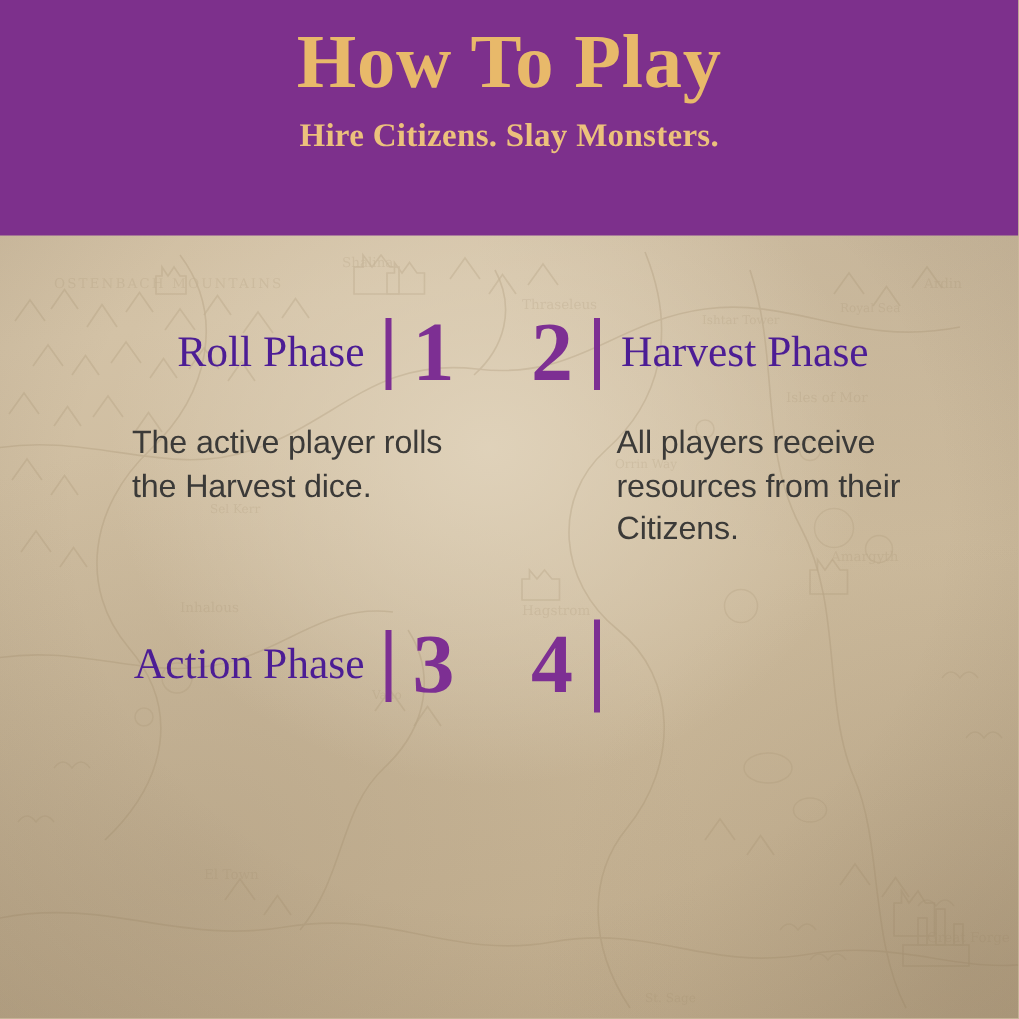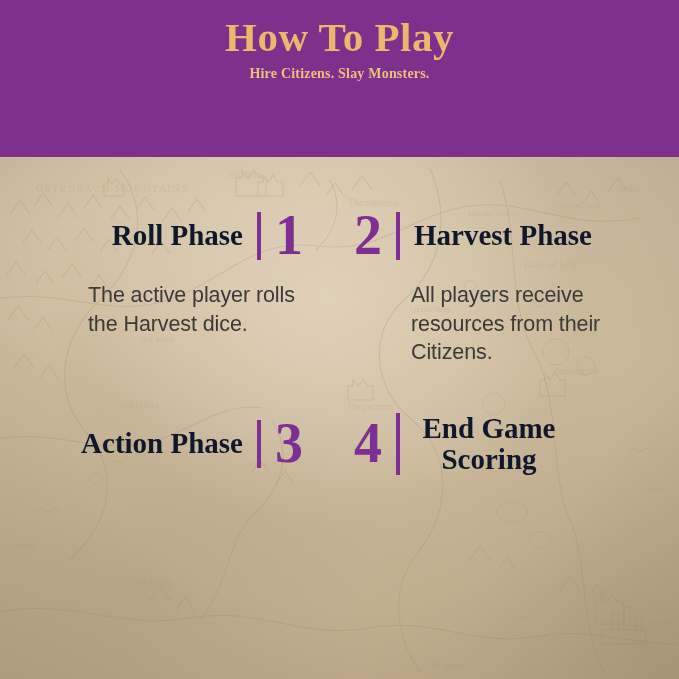--- a/index.html
+++ b/index.html
@@ -63,32 +63,32 @@
     width: 679px;
     height: 157px;
     background: #7d308c;
     text-align: center;
     box-sizing: border-box;
     z-index: 5;
   }
   .header-title {
     font-family: "Liberation Serif", "DejaVu Serif", serif;
     font-weight: 700;
-    font-size: 41px;
+    font-size: 51px;
     line-height: 1;
     color: #e8b96a;
     letter-spacing: 0.5px;
     padding-top: 17px;
     margin: 0;
     white-space: nowrap;
   }
   .header-sub {
     font-family: "Liberation Serif", "DejaVu Serif", serif;
     font-weight: 700;
-    font-size: 14px;
+    font-size: 22px;
     line-height: 1.33;
     color: #ecc17c;
     margin: 7px 0 0 0;
     letter-spacing: 0.2px;
   }
   .header-sub span { display: block; }
 
   
   .grid {
     position: absolute;
@@ -118,24 +118,24 @@
     justify-content: flex-start;
     padding-left: 14px;
   }
   .phase-head.left-col {
     justify-content: flex-end;
     padding-right: 36px;
   }
 
   .phase-title {
     font-family: "Liberation Serif", "DejaVu Serif", serif;
-    font-weight: 700;
+    font-weight: 400;
     font-size: 29px;
     line-height: 1.08;
-    color: #0f172a;
+    color: #4c1d95;
     white-space: nowrap;
   }
   .phase-title.two-line {
     white-space: normal;
     width: 150px;
   }
   .left-col .phase-title { text-align: right; }
   .right-col .phase-title { text-align: center; }
 
   .divider {
@@ -319,18 +319,17 @@
         <div class="phase-title">Action Phase</div>
         <div class="divider"></div>
         <div class="phase-num">3</div>
       </div>
     </div>
 
     <div class="cell cell-4">
       <div class="phase-head right-col">
         <div class="phase-num">4</div>
         <div class="divider tall"></div>
-        <div class="phase-title two-line">End Game Scoring</div>
       </div>
     </div>
 
   </div>
 </div>
 
 </body></html>

